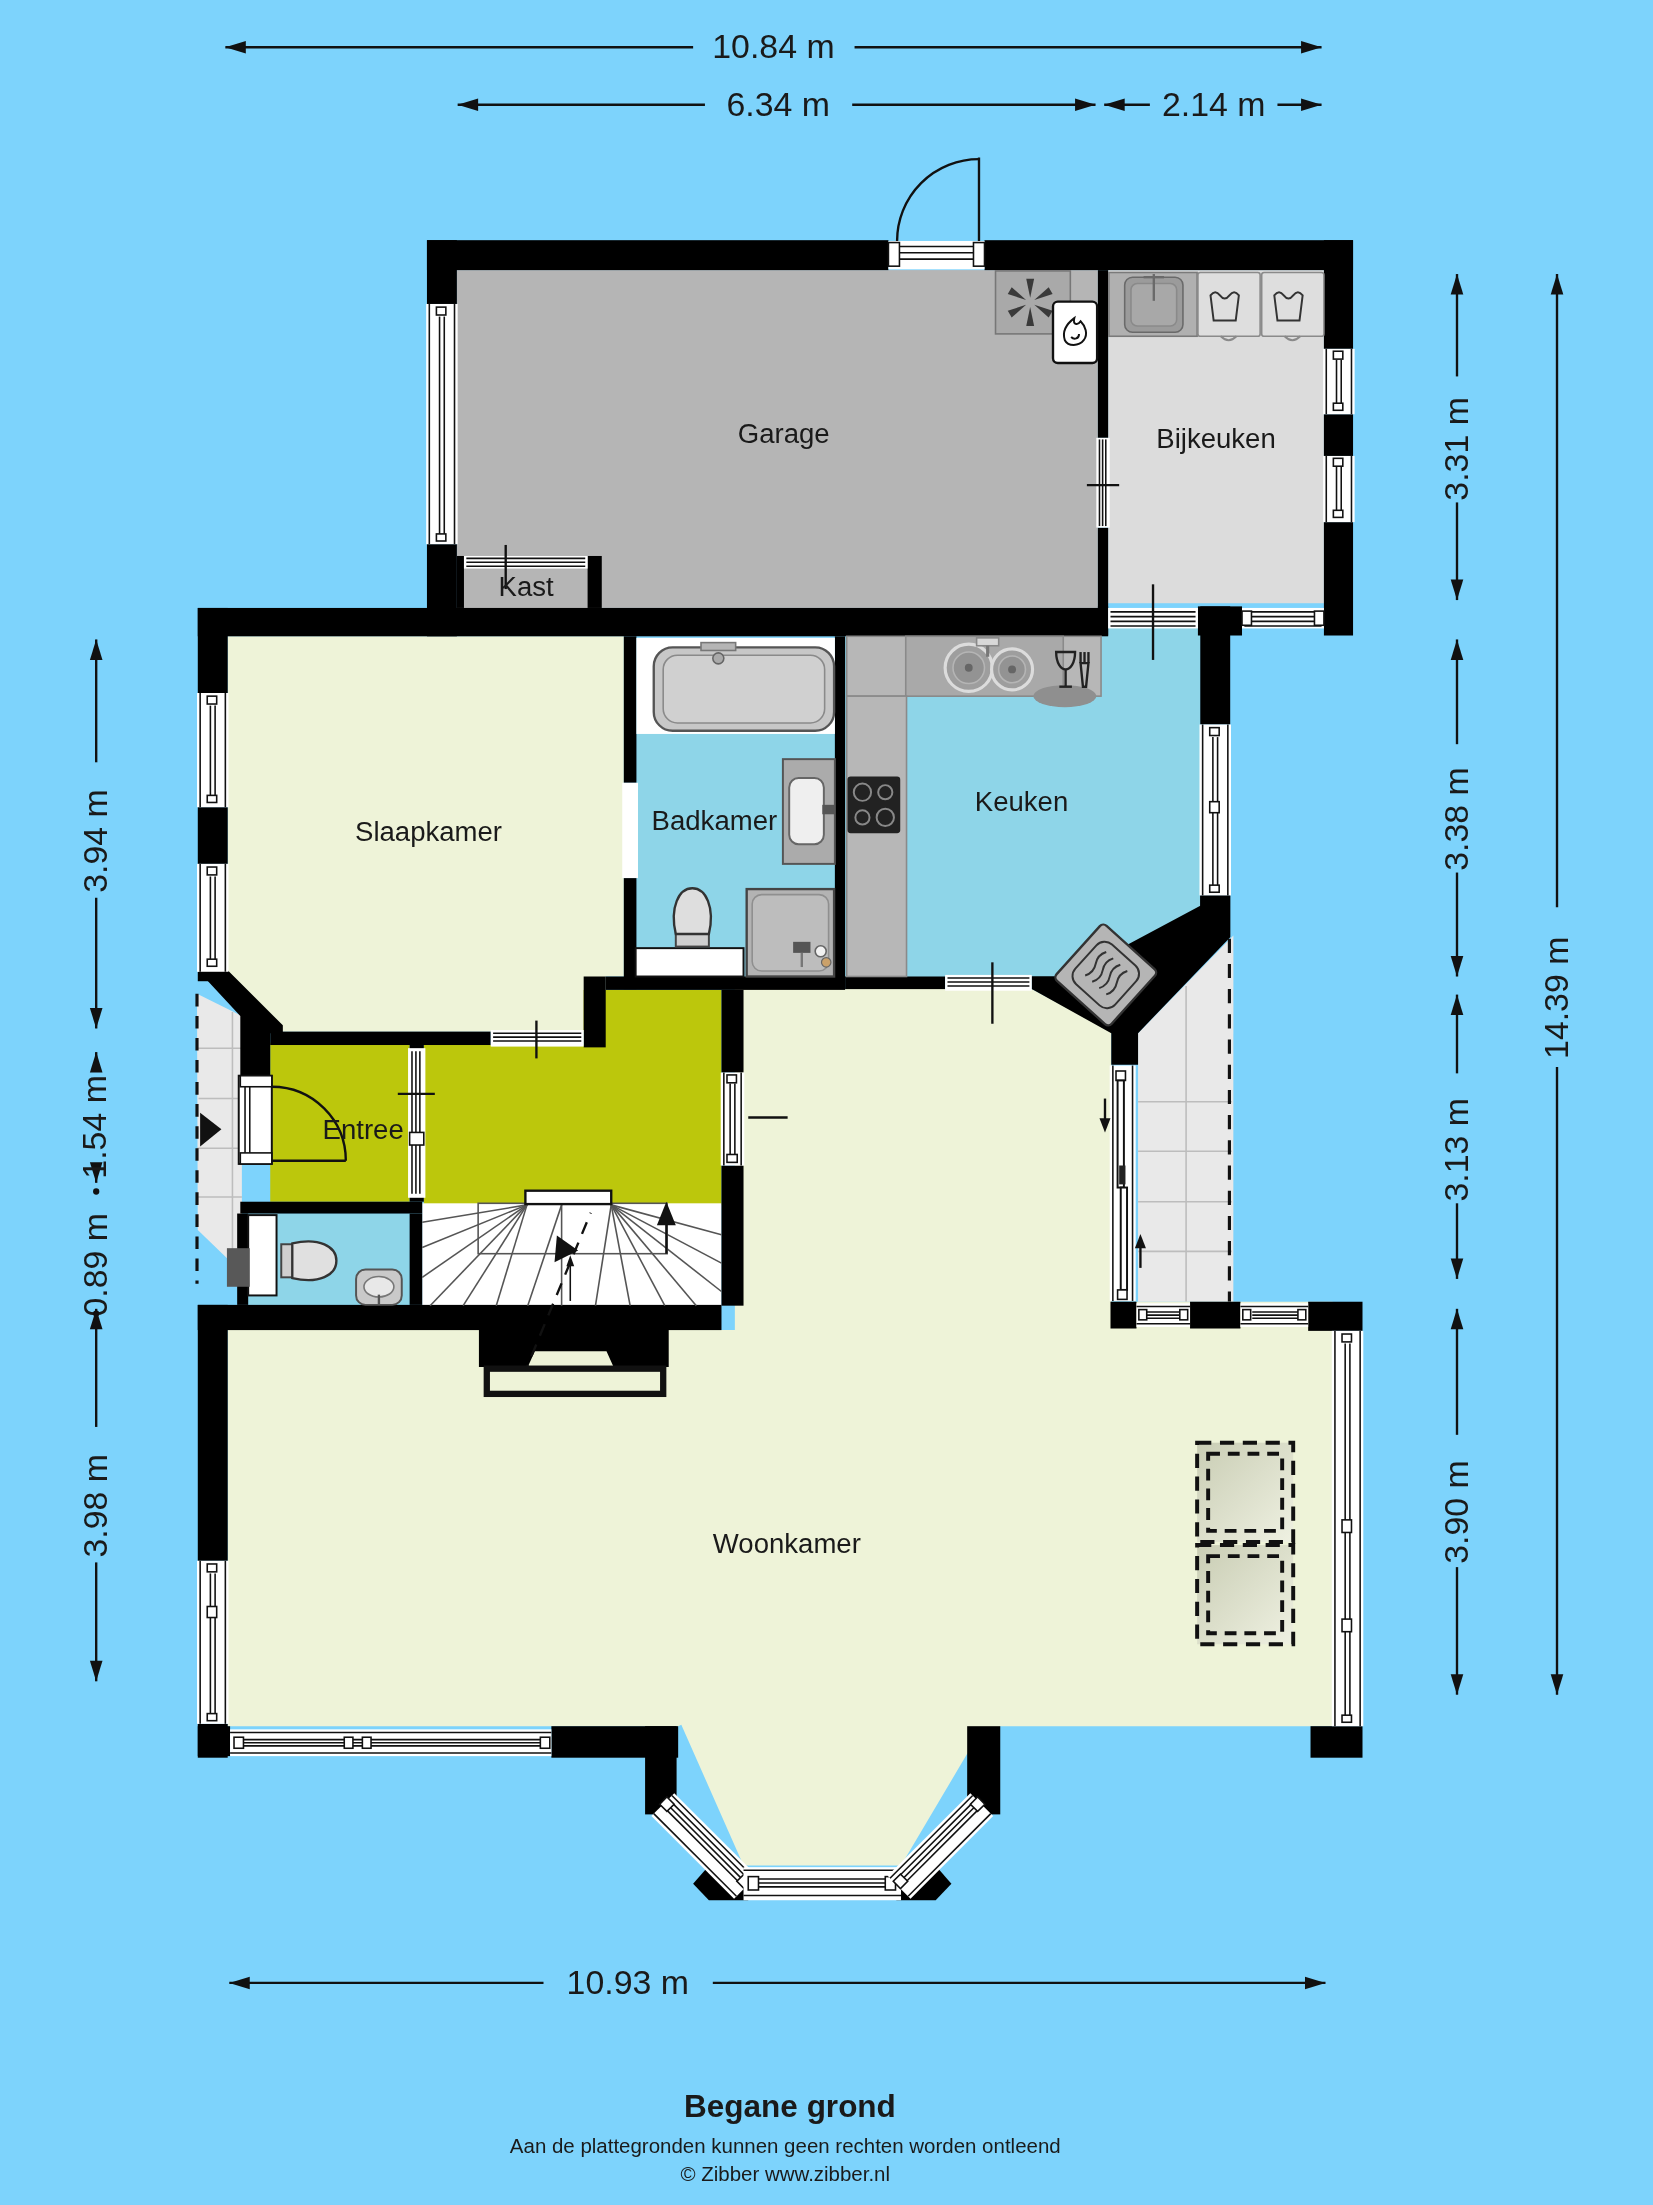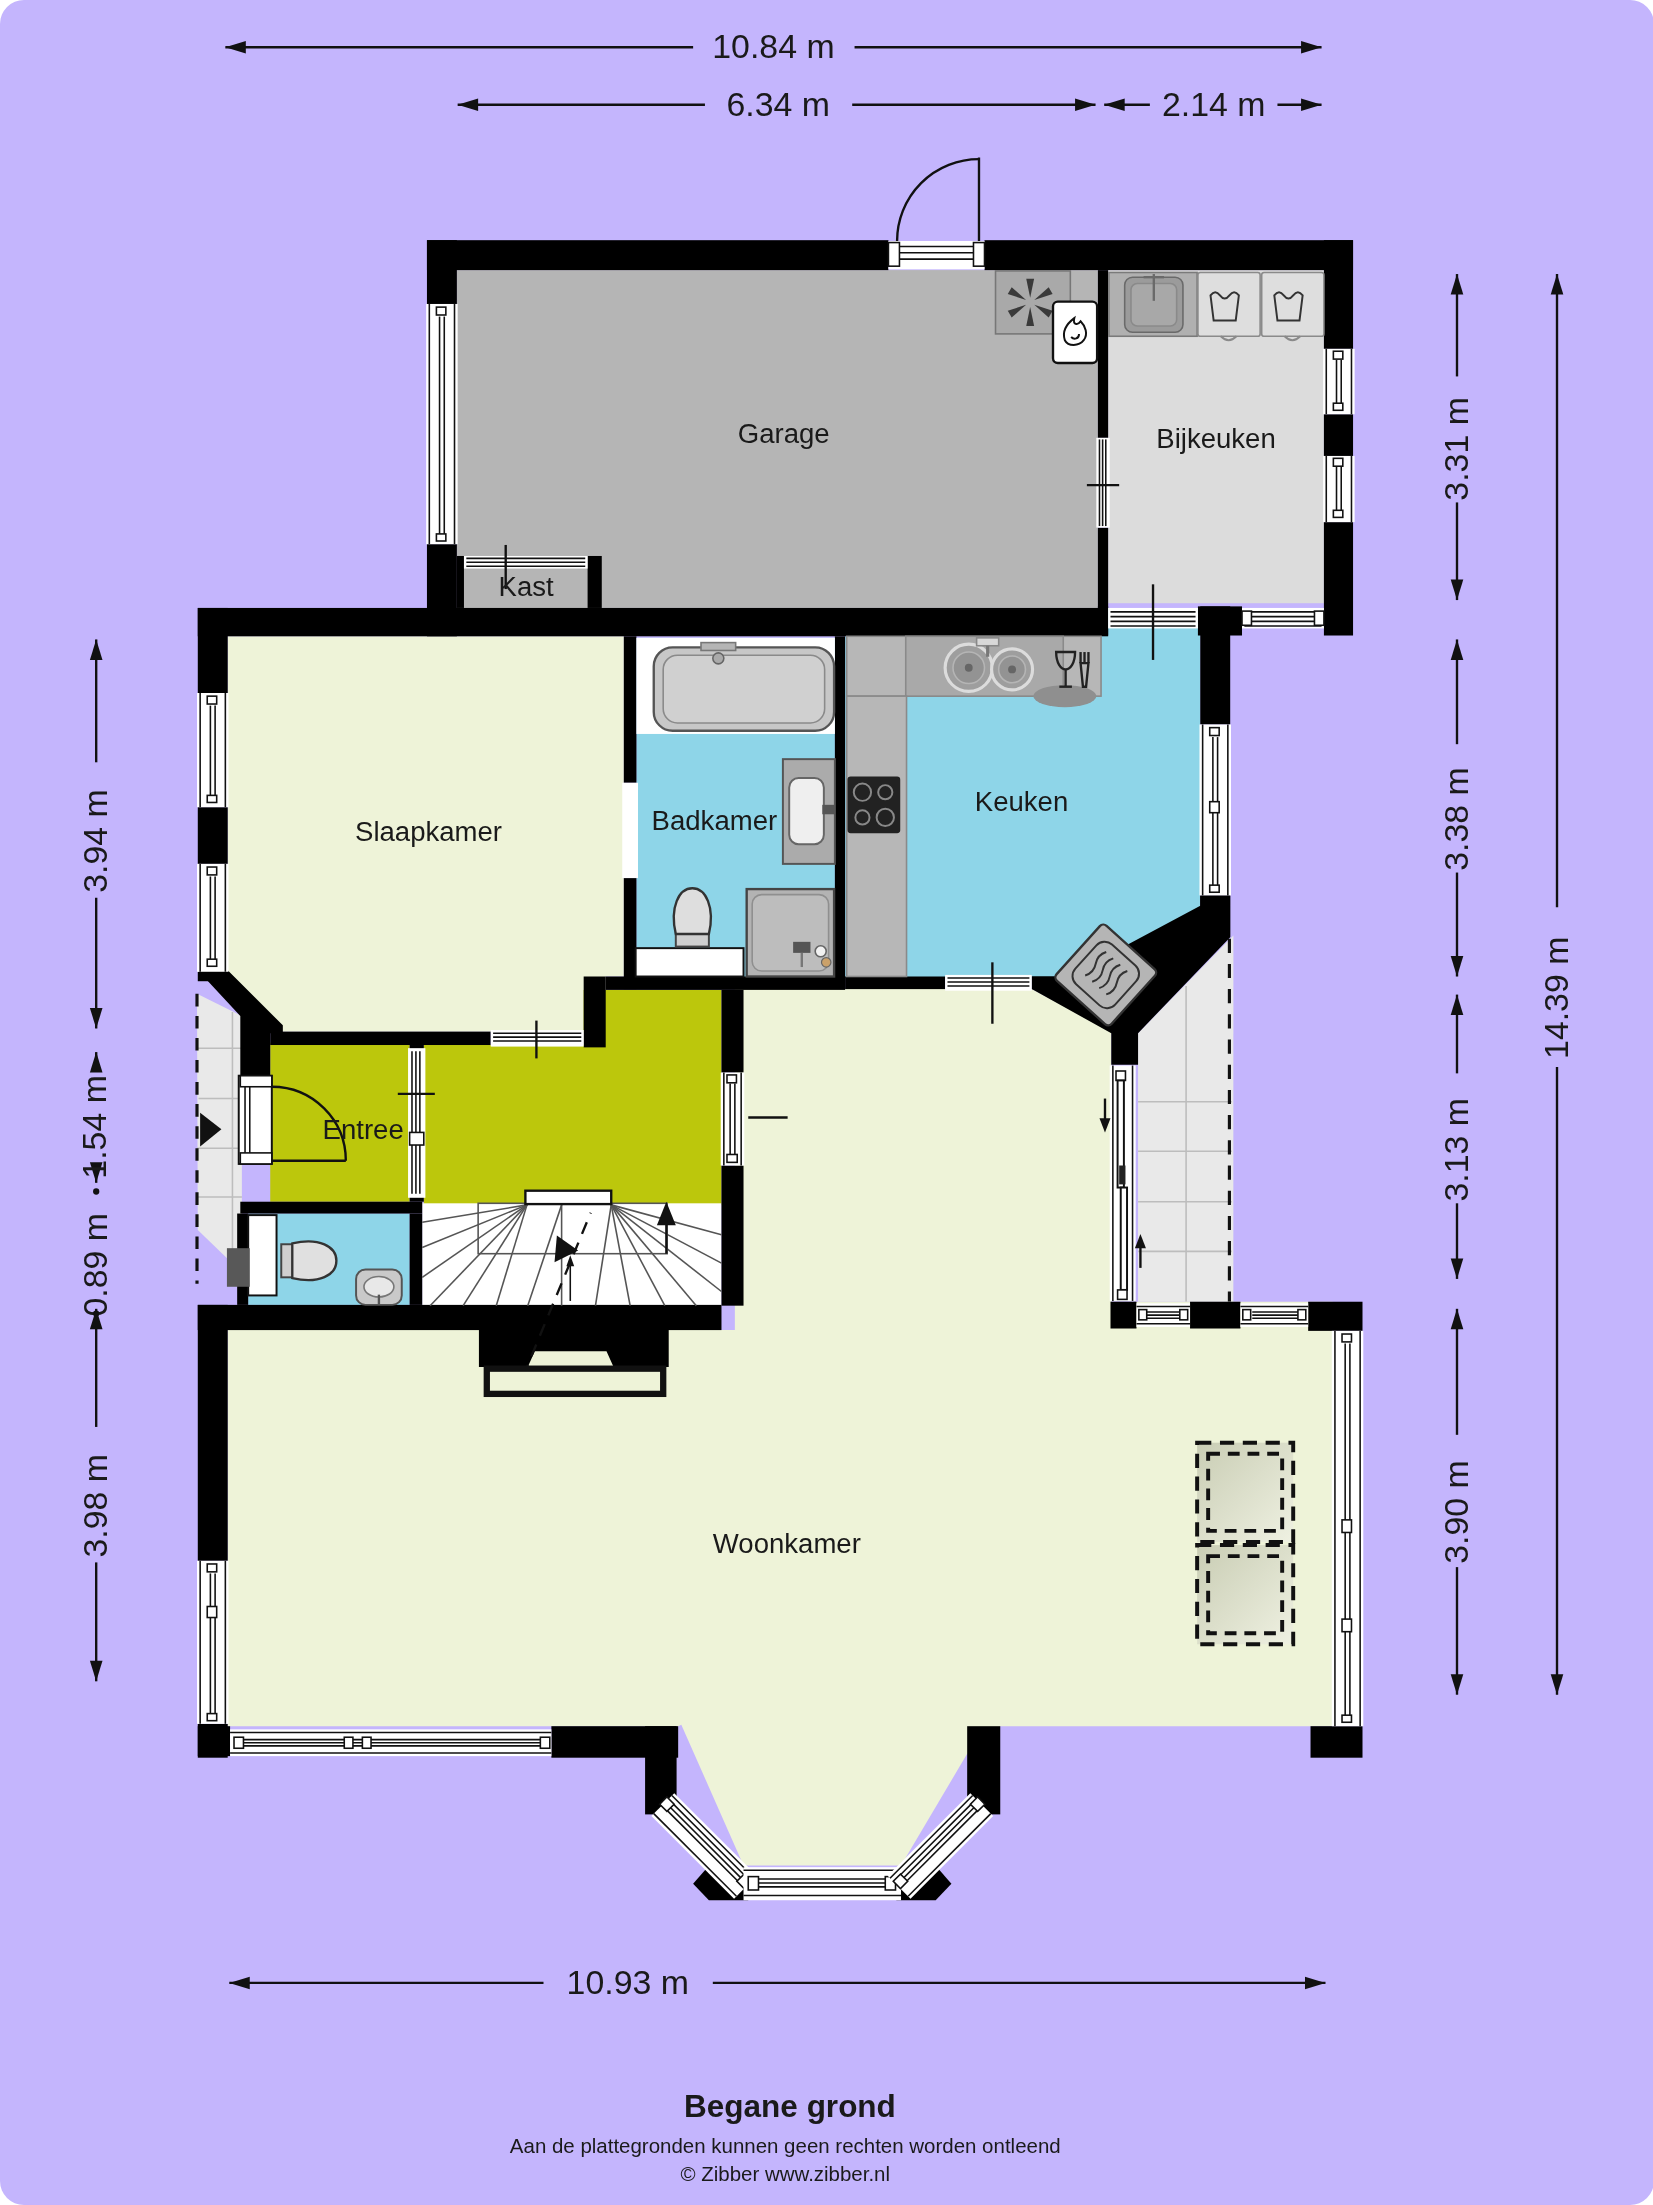--- a/index.html
+++ b/index.html
@@ -1,16 +1,16 @@
 <!DOCTYPE html>
 <html style="font-size:12.6px"><head>
 <meta charset="utf-8">
 <style>
   html,body{margin:0;padding:0;background:#ffffff;}
-  .page{width:1654px;height:2205px;position:relative;background:#c4b5fd;font-family:"Liberation Sans",sans-serif;border-radius:24px;}
+  .page{width:1654px;height:2205px;position:relative;background:#7dd3fc;font-family:"Liberation Sans",sans-serif;}
   svg{display:block}
   text{font-family:"Liberation Sans",sans-serif;fill:#1a1a1a;}
   .dim{font-size:43px;}
   .room{font-size:35px;}
 </style>
 </head>
 <body>
 <div class="page">
 <svg width="1654" height="2205" viewBox="0 0 2100 2800">
 <defs>

